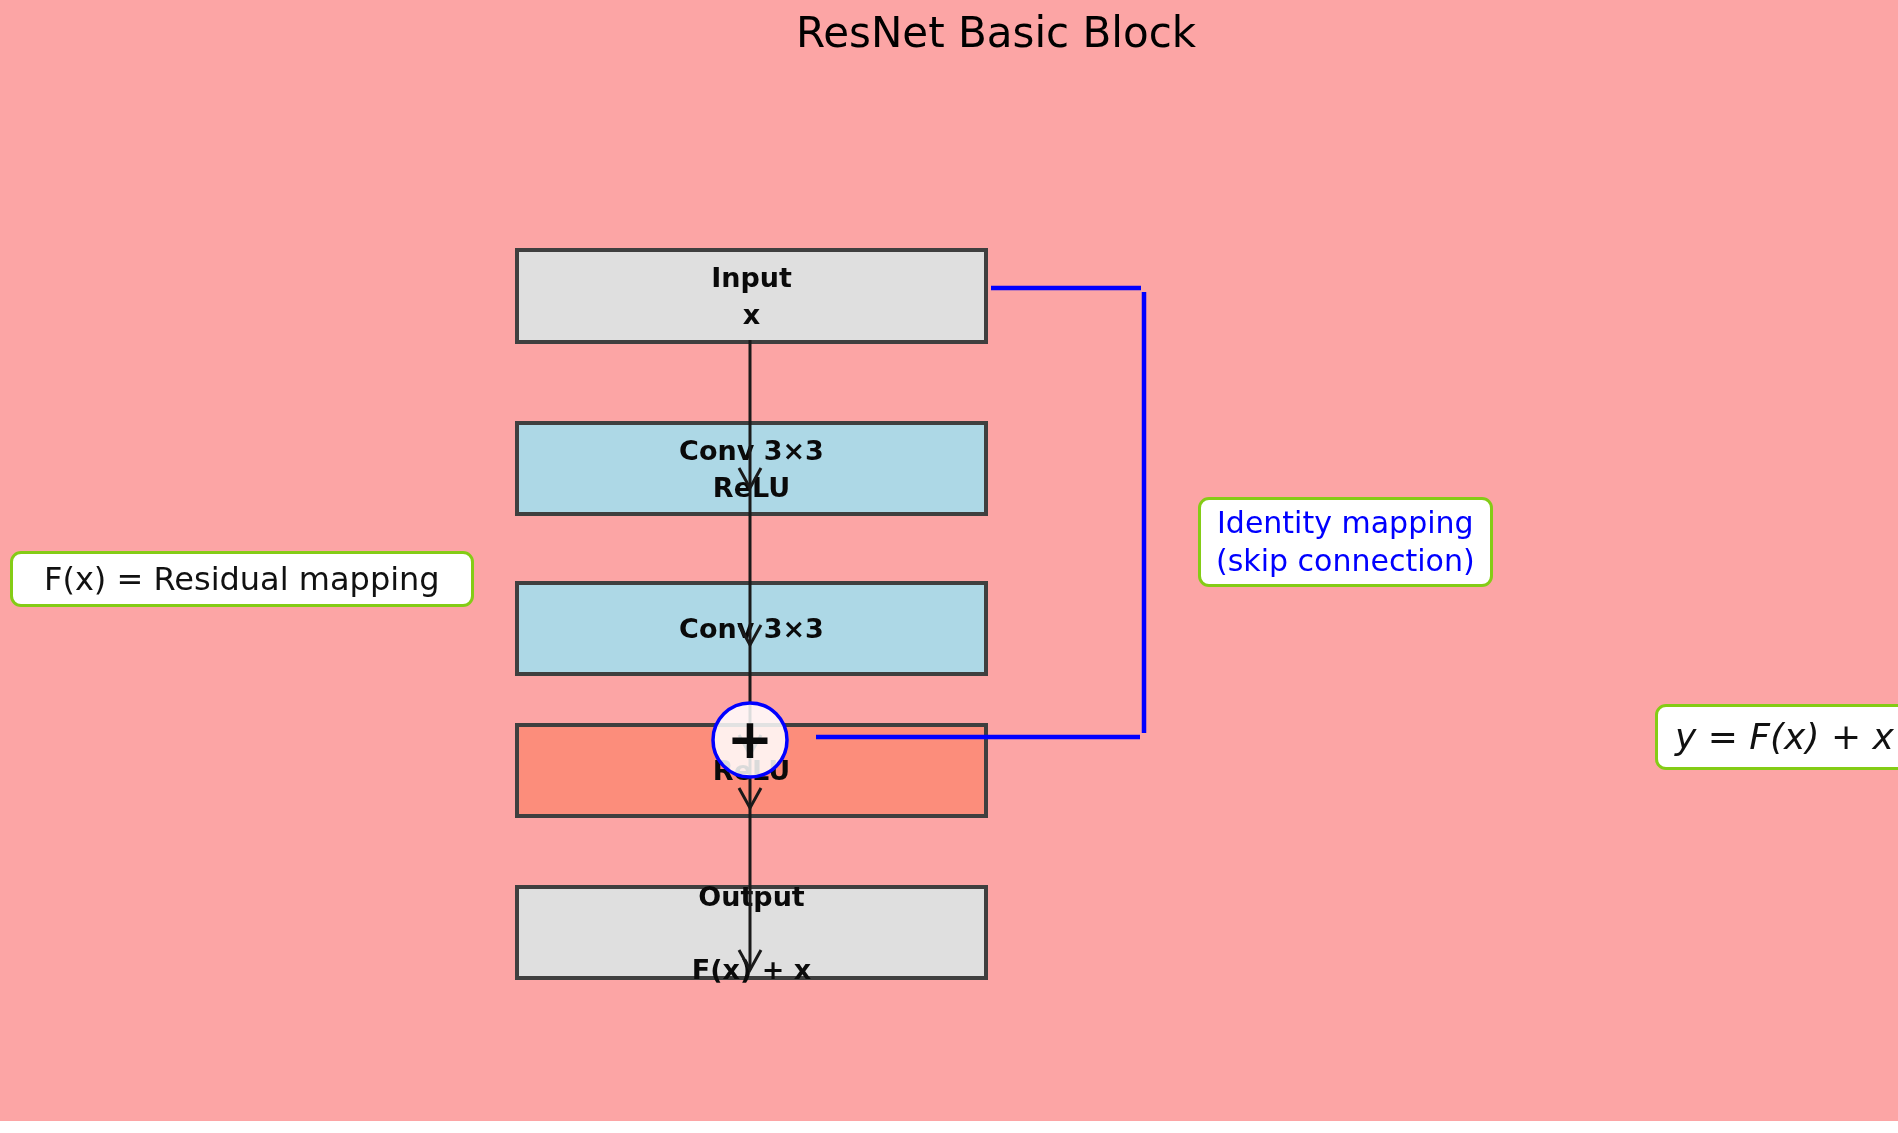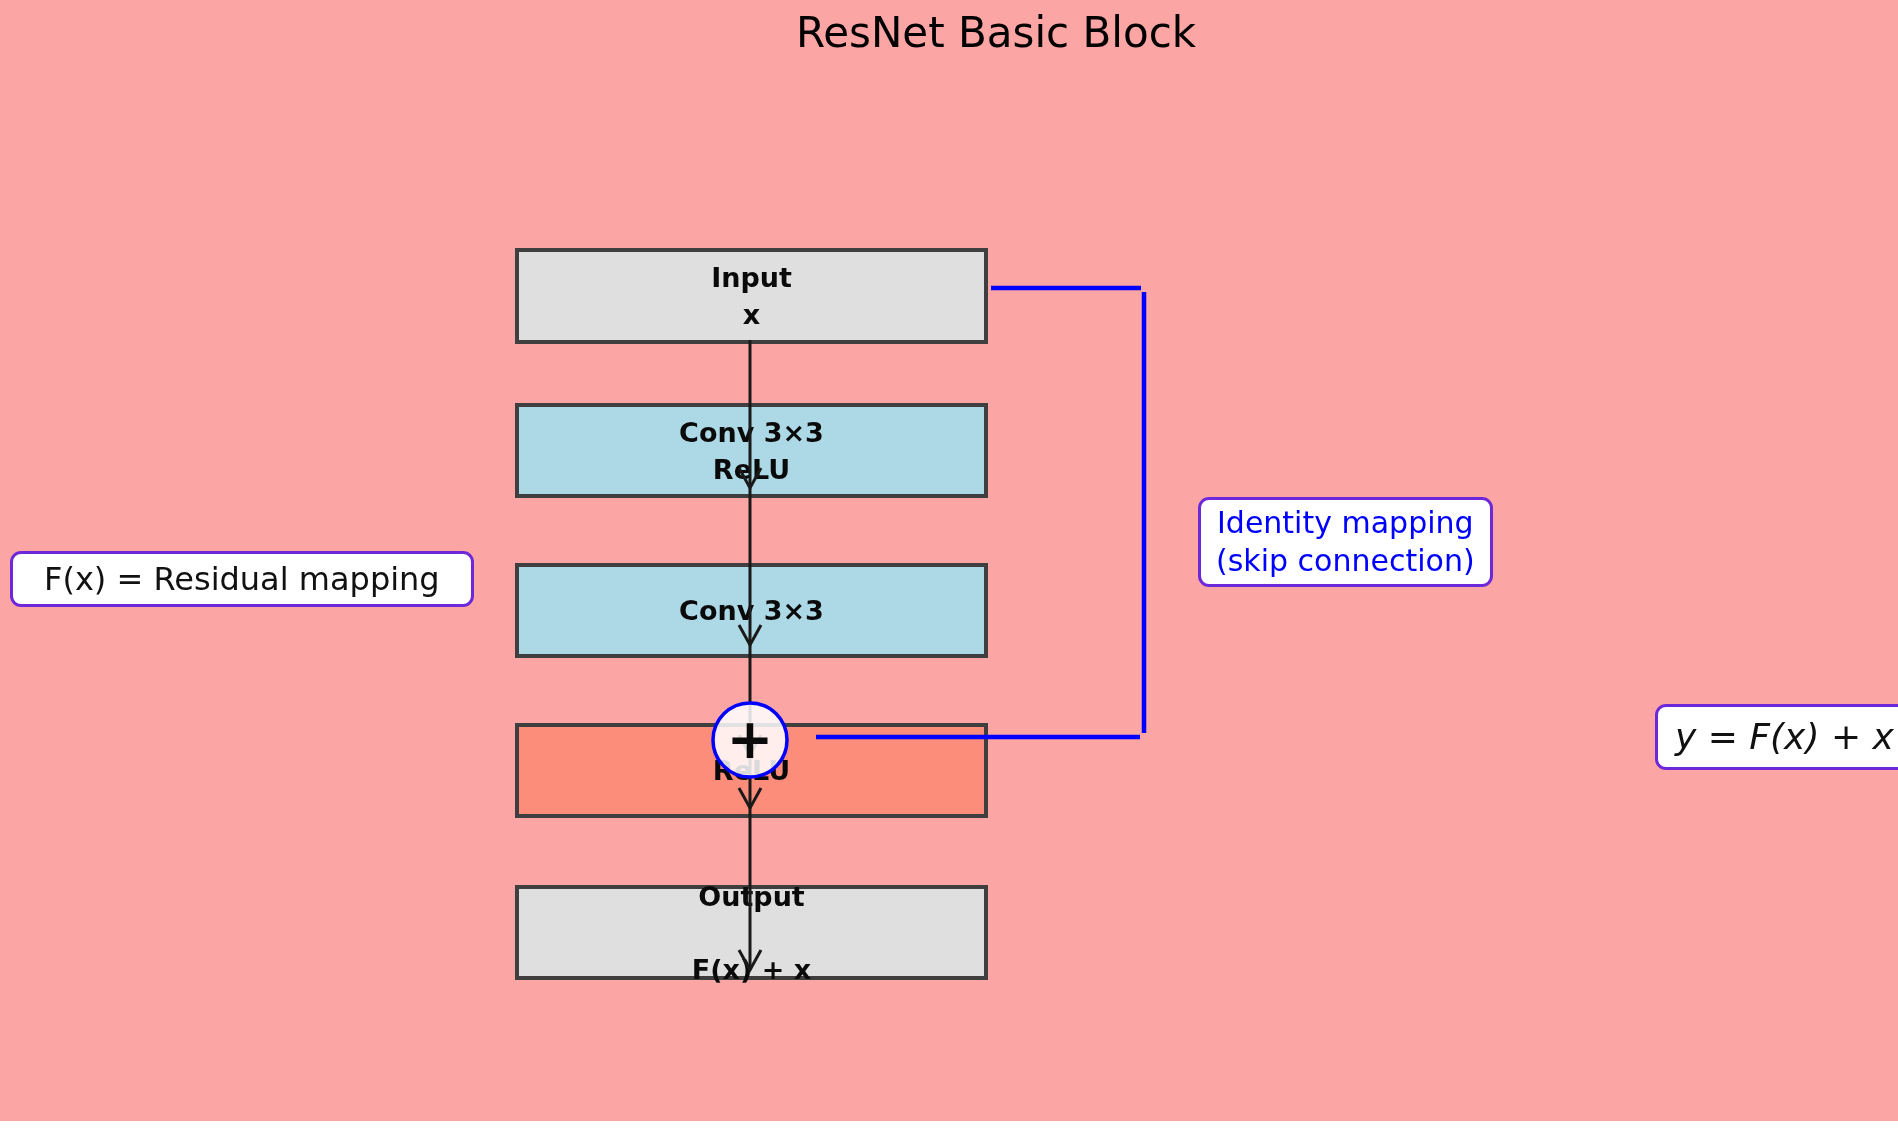--- a/index.html
+++ b/index.html
@@ -18,32 +18,32 @@
   .block{
     position:absolute;left:515px;width:473px;
     box-sizing:border-box;
     border:4px solid #3f3f3f;
     display:flex;flex-direction:column;
     align-items:center;justify-content:center;
     font-weight:bold;font-size:27px;line-height:37px;color:#0a0a0a;
     text-align:center;
   }
   .block-gray{background:#dfdfdf;}
-  .block-blue{background:#add8e6;}
+  .block-blue{background:#add8e6;margin-top:18px;}
   .block-salmon{background:#fc8d7b;}
   #box-input {top:248px;height:96px;}
   #box-conv1 {top:403px;height:95px;}
   #box-conv2 {top:563px;height:95px;}
   #box-relu  {top:723px;height:95px;}
   #box-output{top:885px;height:95px;gap:36px;}
   .callout{
     position:absolute;
     box-sizing:border-box;
     background:#ffffff;
-    border:3px solid #6d28d9;border-radius:11px;
+    border:3px solid #84cc16;border-radius:11px;
     text-align:center;
     white-space:nowrap;
   }
   #label-residual{
     left:10px;top:551px;
     padding:5px 31px;
     font-size:32px;line-height:40px;color:#111111;
   }
   #label-identity{
     left:1198px;top:497px;

